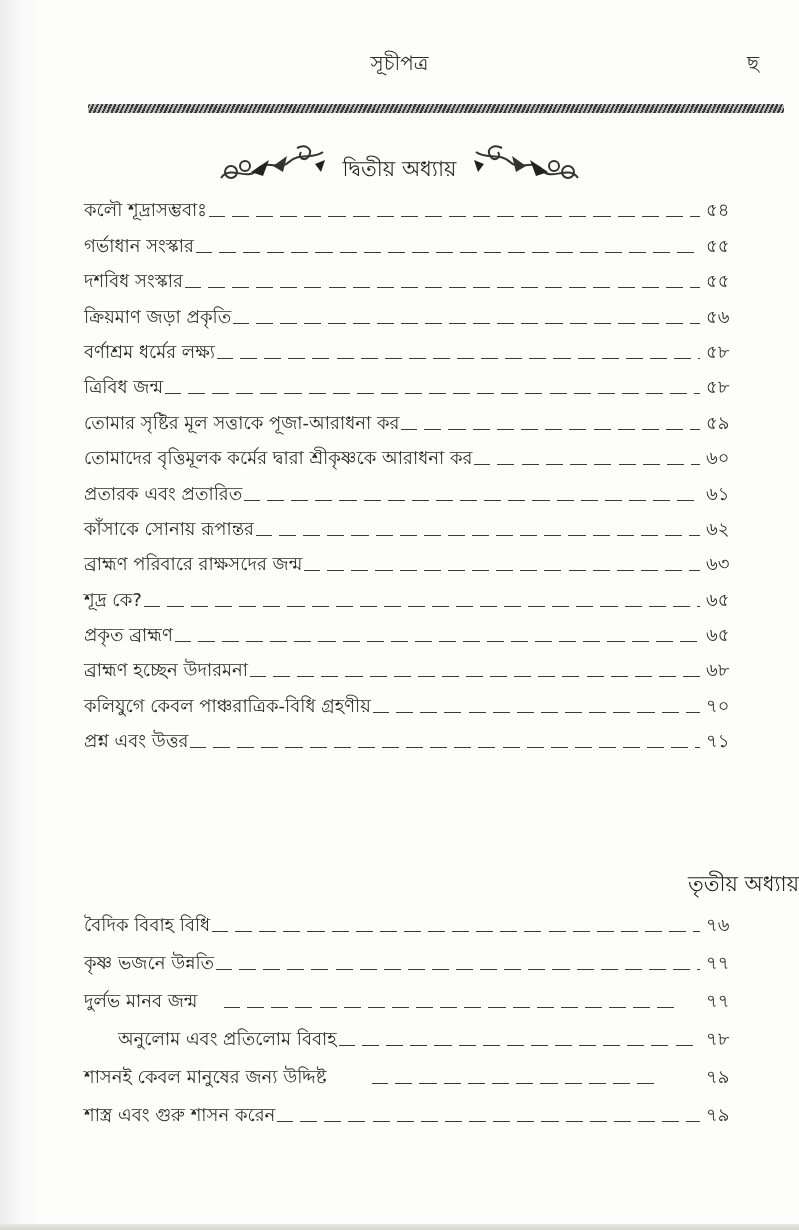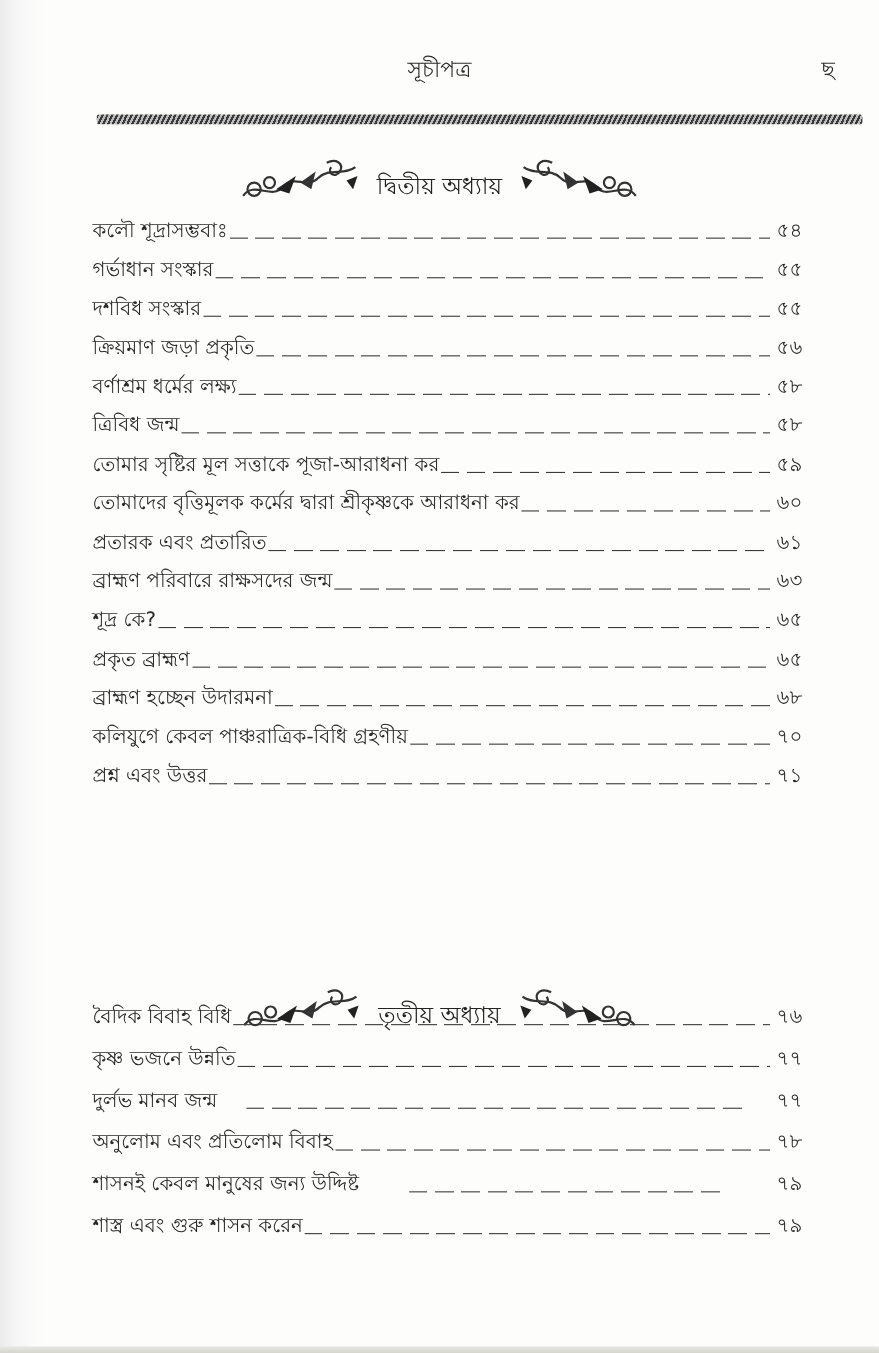--- a/index.html
+++ b/index.html
@@ -126,20 +126,25 @@
       <span class="toc-title">তোমাদের বৃত্তিমূলক কর্মের দ্বারা শ্রীকৃষ্ণকে আরাধনা কর</span>
       <span class="leader"></span>
       <span class="toc-page">৬০</span>
     </div>
   <div class="toc-row">
       <span class="toc-title">প্রতারক এবং প্রতারিত</span>
       <span class="leader"></span>
       <span class="toc-page">৬১</span>
     </div>
   <div class="toc-row">
+      <span class="toc-title">কাঁসাকে সোনায় রূপান্তর</span>
+      <span class="leader"></span>
+      <span class="toc-page">৬২</span>
+    </div>
+  <div class="toc-row">
       <span class="toc-title">ব্রাহ্মণ পরিবারে রাক্ষসদের জন্ম</span>
       <span class="leader"></span>
       <span class="toc-page">৬৩</span>
     </div>
   <div class="toc-row">
       <span class="toc-title">শূদ্র কে?</span>
       <span class="leader"></span>
       <span class="toc-page">৬৫</span>
     </div>
   <div class="toc-row">
@@ -157,21 +162,21 @@
       <span class="leader"></span>
       <span class="toc-page">৭০</span>
     </div>
   <div class="toc-row">
       <span class="toc-title">প্রশ্ন এবং উত্তর</span>
       <span class="leader"></span>
       <span class="toc-page">৭১</span>
     </div>
 </div>
 
-<div class="chapter-head" style="top:892px;">
+<div class="chapter-head" style="top:860px;flex-direction:column;">
   <svg class="flourish" viewBox="0 0 112 46">
     <path d="M4 36 C14 22, 30 40, 40 28 C50 16, 62 30, 72 20 C82 10, 96 18, 106 10" fill="none" stroke="#333" stroke-width="2"></path>
     <path d="M34 30 L52 18 L46 34 Z" fill="#222"></path>
     <path d="M56 24 L70 14 L66 30 Z" fill="#333"></path>
     <circle cx="14" cy="30" r="6" fill="none" stroke="#333" stroke-width="2"></circle>
     <circle cx="28" cy="24" r="5" fill="none" stroke="#333" stroke-width="2"></circle>
     <path d="M80 6 C88 2, 96 6, 92 14 C88 20, 80 16, 84 10" fill="none" stroke="#333" stroke-width="2"></path>
     <path d="M98 22 L108 18 L104 30 Z" fill="#222"></path>
   </svg>
   <div class="chapter-title">তৃতীয় অধ্যায়</div>
@@ -195,21 +200,21 @@
   <div class="toc-row" style="height:38px;">
       <span class="toc-title">কৃষ্ণ ভজনে উন্নতি</span>
       <span class="leader"></span>
       <span class="toc-page">৭৭</span>
     </div>
   <div class="toc-row" style="height:38px;gap:25px;">
       <span class="toc-title">দুর্লভ মানব জন্ম</span>
       <span class="leader"></span>
       <span class="toc-page">৭৭</span>
     </div>
-  <div class="toc-row" style="height:38px;">
+  <div class="toc-row" style="height:38px;margin-left:34px;">
       <span class="toc-title">অনুলোম এবং প্রতিলোম বিবাহ</span>
       <span class="leader"></span>
       <span class="toc-page">৭৮</span>
     </div>
   <div class="toc-row" style="height:38px;gap:44px;">
       <span class="toc-title">শাসনই কেবল মানুষের জন্য উদ্দিষ্ট</span>
       <span class="leader"></span>
       <span class="toc-page">৭৯</span>
     </div>
   <div class="toc-row" style="height:38px;">

